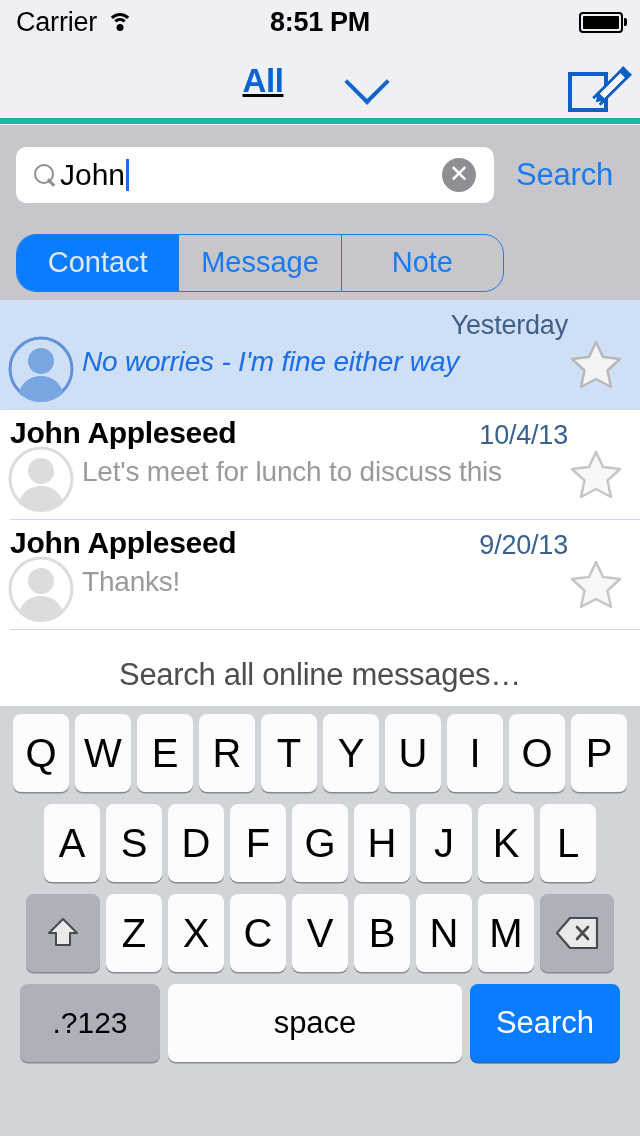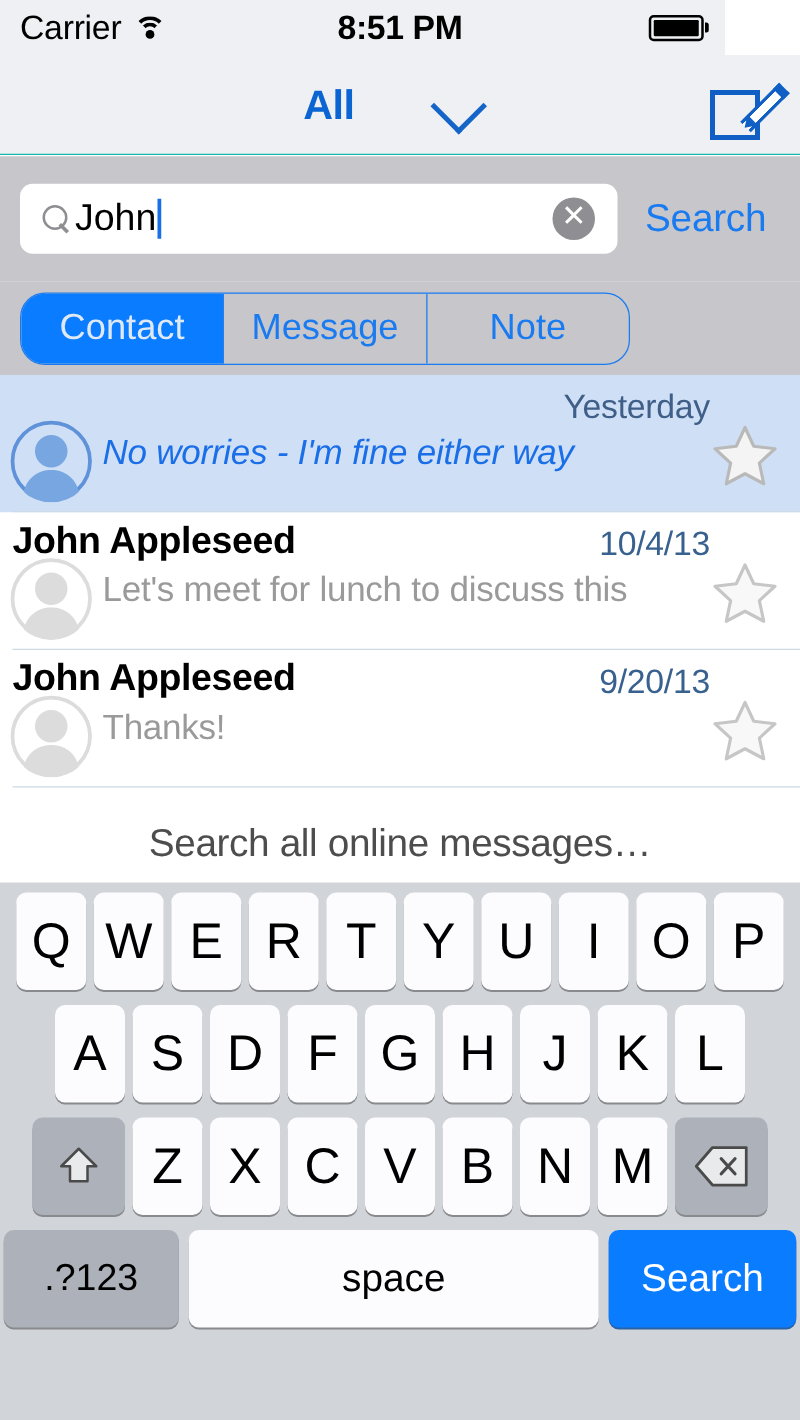--- a/index.html
+++ b/index.html
@@ -7,21 +7,21 @@
     width: 640px; height: 1136px;
     font-family: "Liberation Sans", sans-serif;
     background: #ffffff;
     overflow: hidden;
   }
   #app { position: relative; width: 640px; height: 1136px; }
 
   
   .statusbar {
     position: absolute; top: 0; left: 0;
-    width: 580px; height: 44px;
+    width: 640px; height: 44px;
     background: #eff0f4;
     display: flex; align-items: center;
   }
   .sb-left { display: flex; align-items: center; gap: 10px; margin-left: 16px; }
   .sb-carrier { font-size: 27px; color: #000; letter-spacing: -0.2px; }
   .wifi { width: 26px; height: 19px; position: relative; }
   .wifi i {
     position: absolute; border: 3.5px solid #000;
     border-bottom-color: transparent; border-left-color: transparent;
     border-right-color: transparent; border-radius: 50%;
@@ -40,22 +40,22 @@
   .sb-right { position: absolute; right: 13px; display: flex; align-items: center; }
   .battery { width: 44px; height: 21px; border: 2.5px solid #000; border-radius: 4px; padding: 2px; }
   .battery span { display: block; width: 100%; height: 100%; background: #000; border-radius: 1px; }
   .battery-cap { width: 3px; height: 8px; background: #000; border-radius: 0 2px 2px 0; margin-left: 1px; }
 
   
   .navbar {
     position: absolute; top: 44px; left: 0;
     width: 640px; height: 80px;
     background: #eff0f4;
-    border-bottom: 1px solid #14b8a6;
-    display: flex; align-items: center; justify-content: center;
+    border-bottom: 6px solid #14b8a6;
+    display: flex; align-items: center; justify-content: center; text-decoration: underline;
   }
   .nav-center { display: flex; align-items: center; gap: 60px; }
   .nav-all {
     font-size: 33px; font-weight: bold; color: #0a64d2; letter-spacing: -0.4px;
   }
   .chev { width: 54px; height: 30px; position: relative; }
   .chev::before {
     content: ""; position: absolute; left: 8px; top: 0;
     width: 28px; height: 28px;
     border-right: 4px solid #1565c8; border-bottom: 4px solid #1565c8;
@@ -200,21 +200,21 @@
   .keyboard {
     position: absolute; bottom: 0; left: 0;
     width: 640px; height: 430px;
     background: #d1d4d9;
     padding-top: 8px;
   }
   .krow { display: flex; justify-content: center; margin-bottom: 12px; }
   .krow.r1 { gap: 6px; }
   .krow.r2 { gap: 6px; }
   .krow.r3 { gap: 6px; align-items: center; }
-  .krow.r4 { gap: 8px; margin-bottom: 0; padding: 0 3px; }
+  .krow.r4 { gap: 8px; margin-bottom: 0; padding: 0 20px; }
   .key {
     background: #fcfcfe; border-radius: 8px;
     box-shadow: 0 1.5px 0 #898a8d;
     display: flex; align-items: center; justify-content: center;
     font-size: 40px; color: #000; font-weight: 300;
     width: 56px; height: 78px;
   }
   .key.dark {
     background: #adb1b9; box-shadow: 0 1.5px 0 #898a8d;
   }

